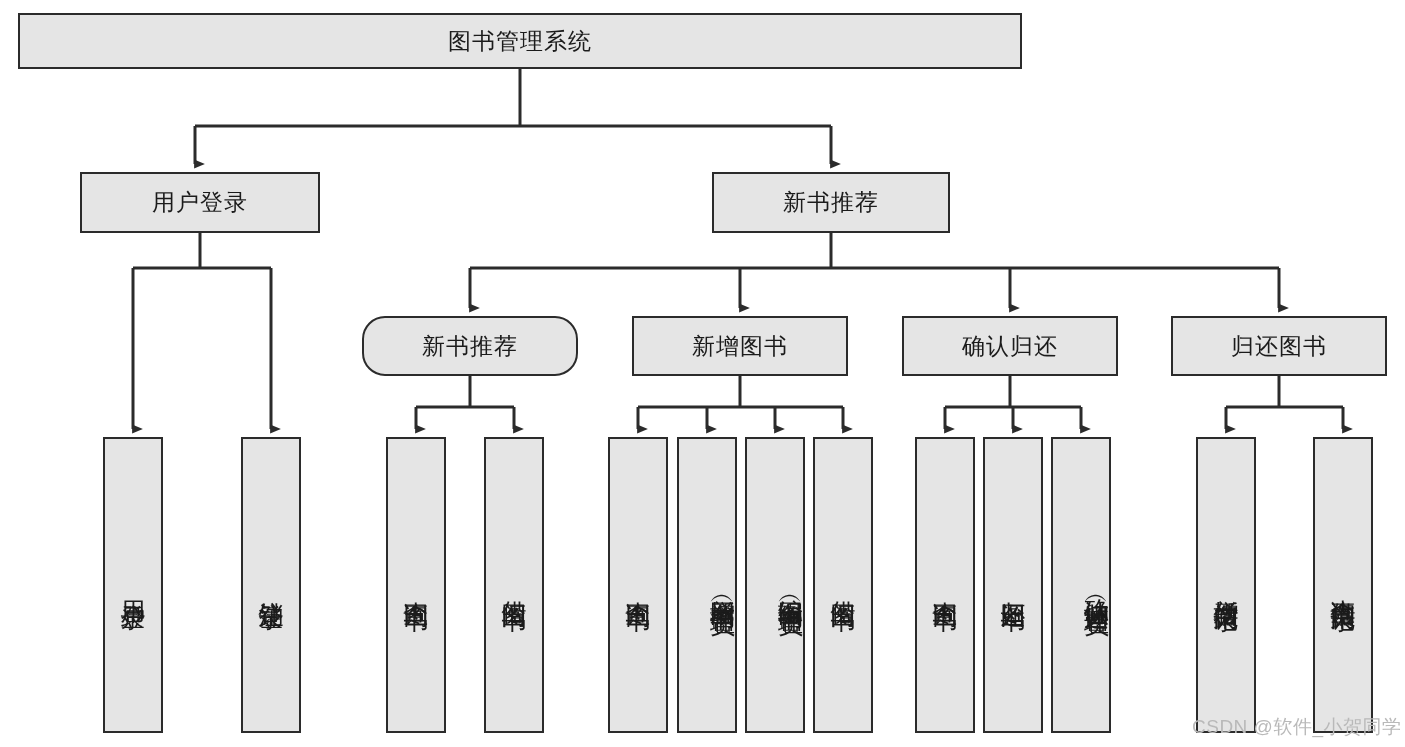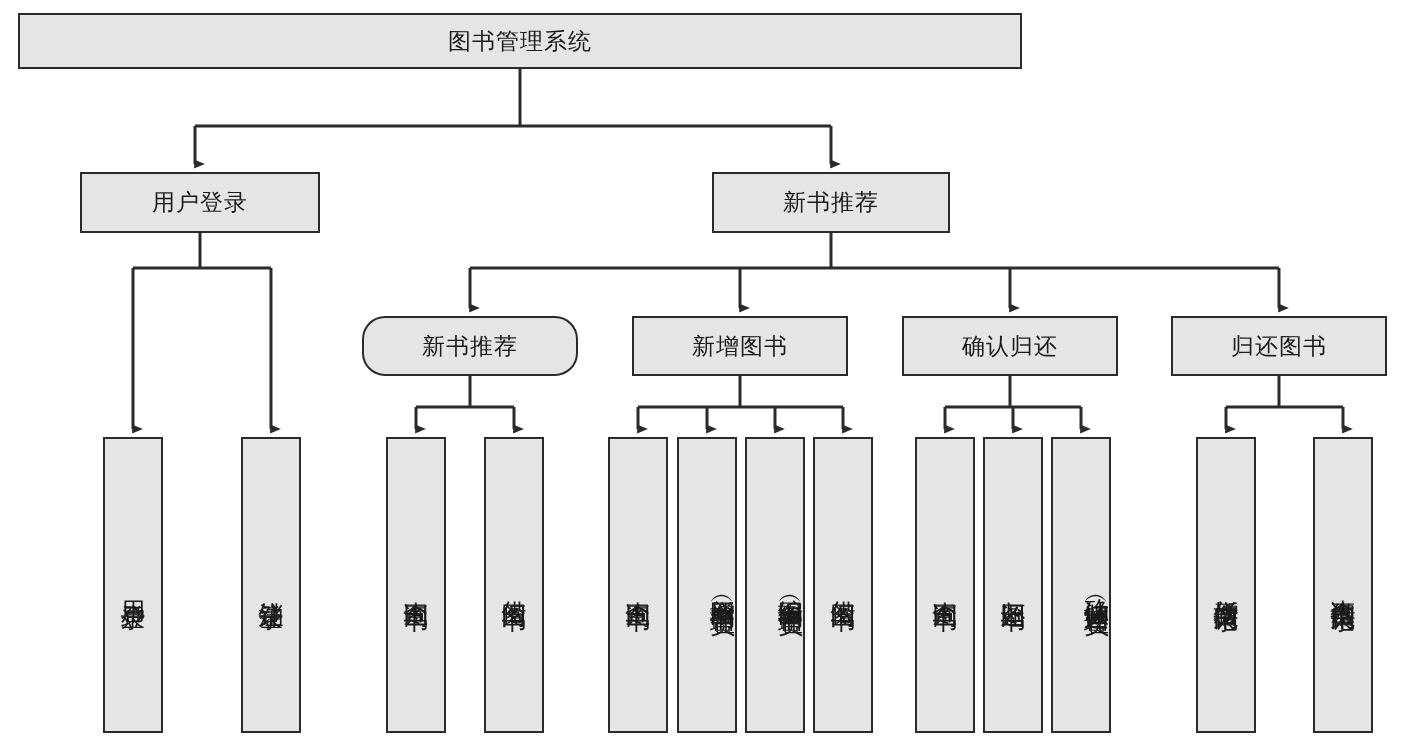--- a/index.html
+++ b/index.html
@@ -182,14 +182,15 @@
         <span>确认归还（管理员）</span>
       </div>
       <div class="node vert mid" style="left: 1196px; top: 437px; width: 60px; height: 296px;">
         <span>新增借阅记录</span>
       </div>
       <div class="node vert mid" style="left: 1313px; top: 437px; width: 60px; height: 296px;">
         <span>查询借阅记录</span>
       </div>
     </div>
 
+  <div class="watermark" style="left: 1192px; top: 714px;">CSDN @软件_小贺同学</div>
 
 </div>
 
 </body></html>

